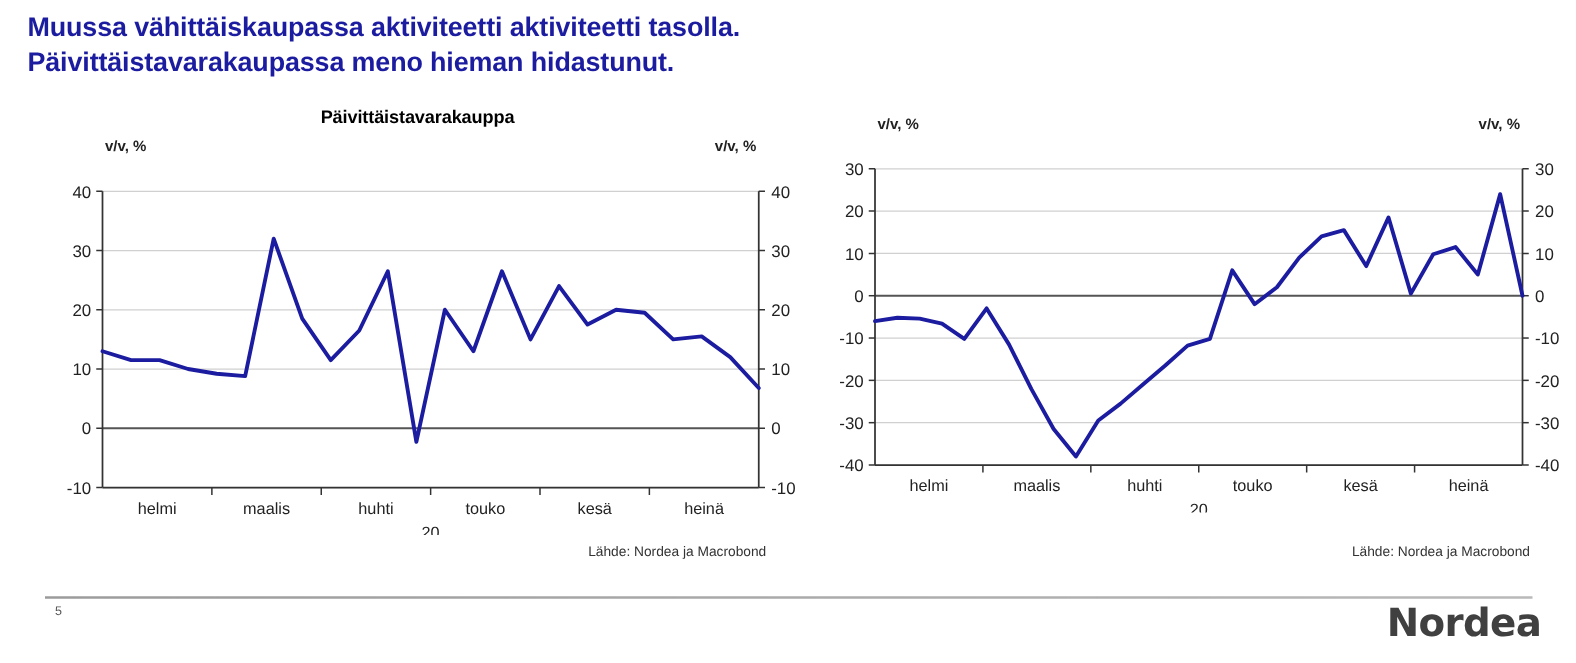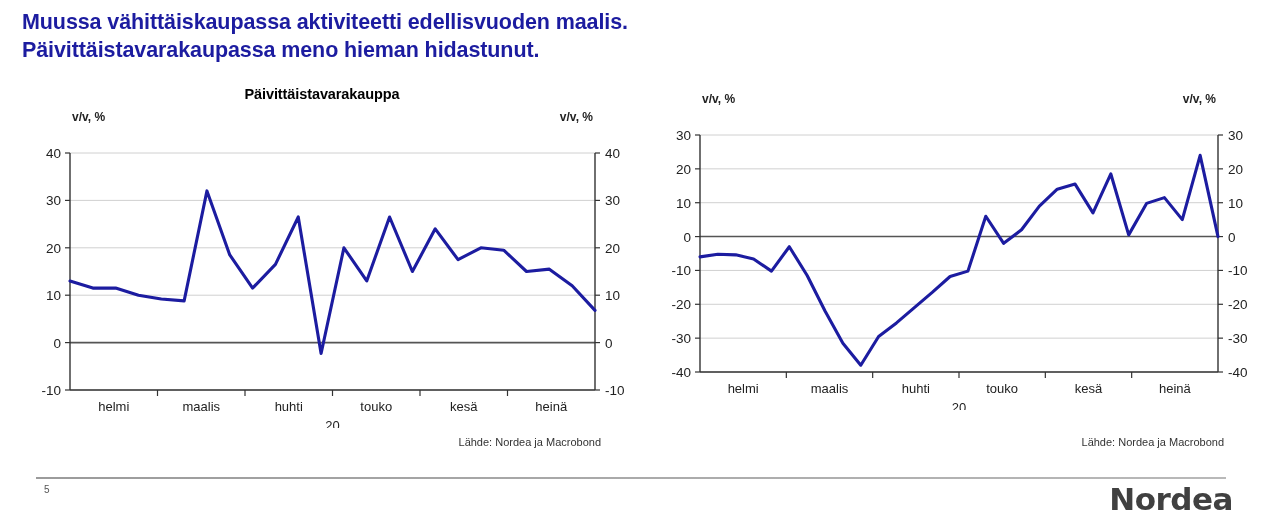--- a/index.html
+++ b/index.html
@@ -12,21 +12,21 @@
   
   .headline{
     position:absolute;left:22px;top:8px;width:1180px;
     color:#1c1ca0;font-weight:bold;font-size:21.5px;line-height:28px;
     letter-spacing:-0.1px;
   }
   .headline div{white-space:nowrap;}
 
   
   .panel{position:absolute;top:84px;height:375px;}
-  #panel-left{left:12px;width:620px;}
+  #panel-left{left:24px;width:620px;}
   #panel-right{left:640px;width:616px;}
 
   .panel-title{
     text-align:center;font-weight:bold;font-size:14.5px;color:#000;
     margin:0;padding-top:2px;letter-spacing:-0.1px;
   }
   .unit-row{position:relative;height:18px;margin-top:8px;font-weight:bold;}
   .unit-left{position:absolute;font-size:12px;color:#222;}
   .unit-right{position:absolute;font-size:12px;color:#222;}
 
@@ -53,21 +53,21 @@
     position:absolute;right:28px;top:481px;
     font-size:31px;font-weight:bold;color:#404040;
     font-family:"DejaVu Sans", sans-serif;letter-spacing:-0.5px;
     font-style:normal;
   }
 </style>
 </head>
 <body>
 
 <div class="headline">
-  <div>Muussa vähittäiskaupassa aktiviteetti edellisvuoden maalis.</div>
+  <div>Muussa vähittäiskaupassa aktiviteetti aktiviteetti tasolla.</div>
   <div>Päivittäistavarakaupassa meno hieman hidastunut.</div>
 </div>
 
 <div class="panel" id="panel-left">
   <div class="panel-title">Päivittäistavarakauppa</div>
   <div class="unit-row">
     <span class="unit-left" id="unit-l-left" style="left: 60px;">v/v, %</span>
     <span class="unit-right" id="unit-r-left" style="right: 39px;">v/v, %</span>
   </div>
   <div class="plotwrap">

